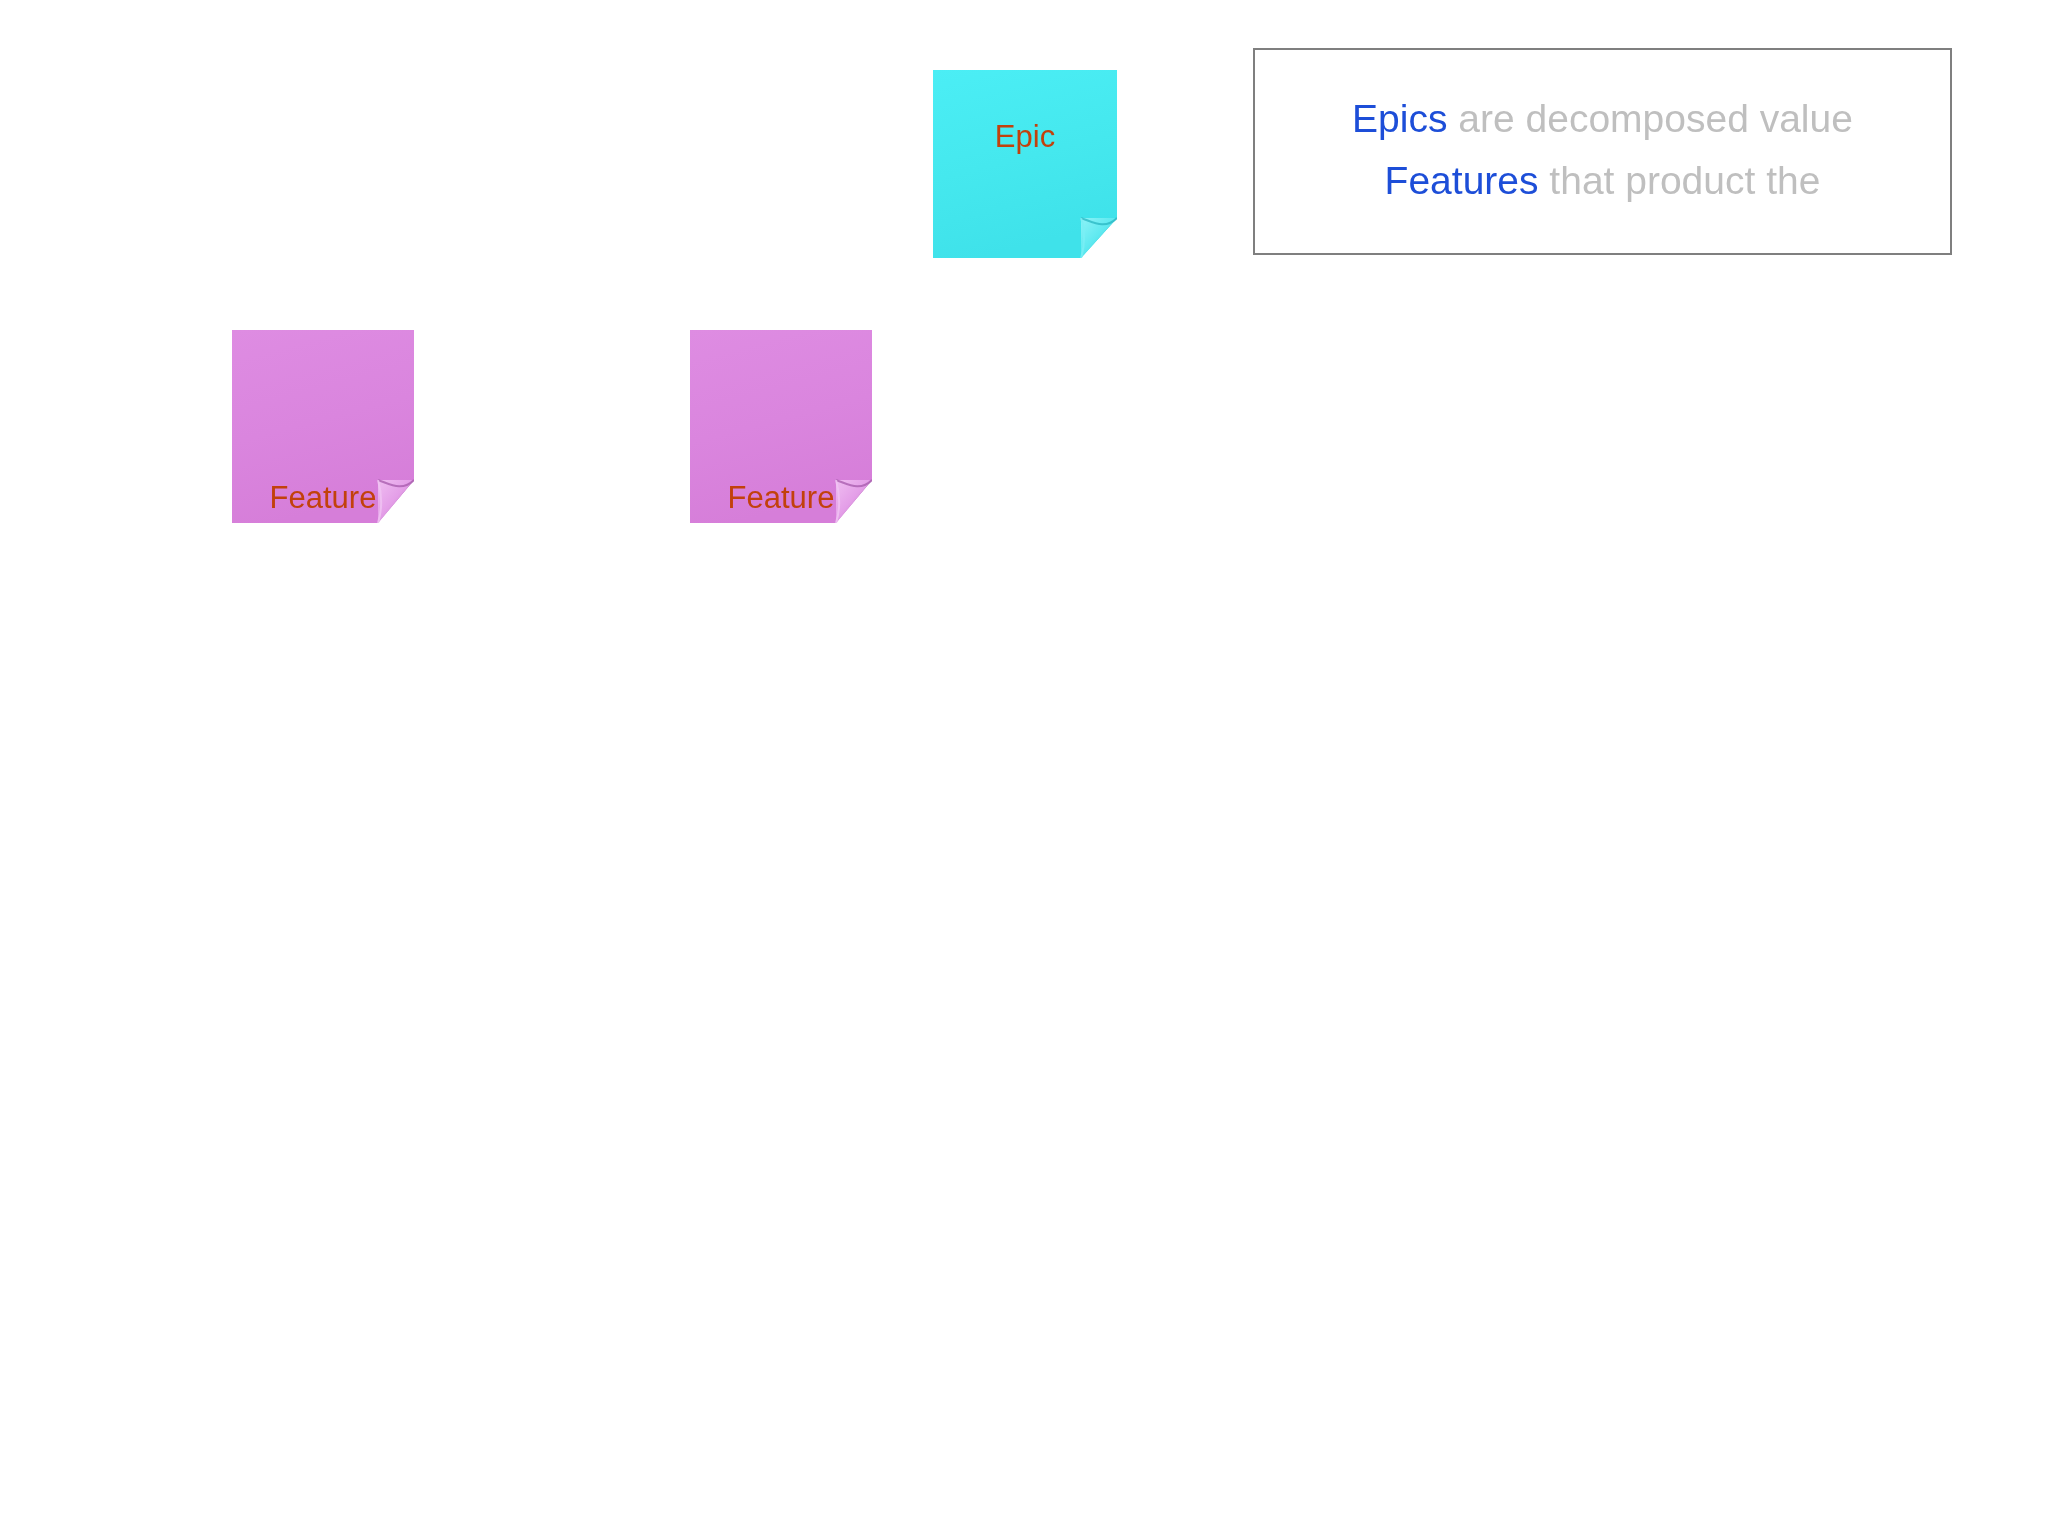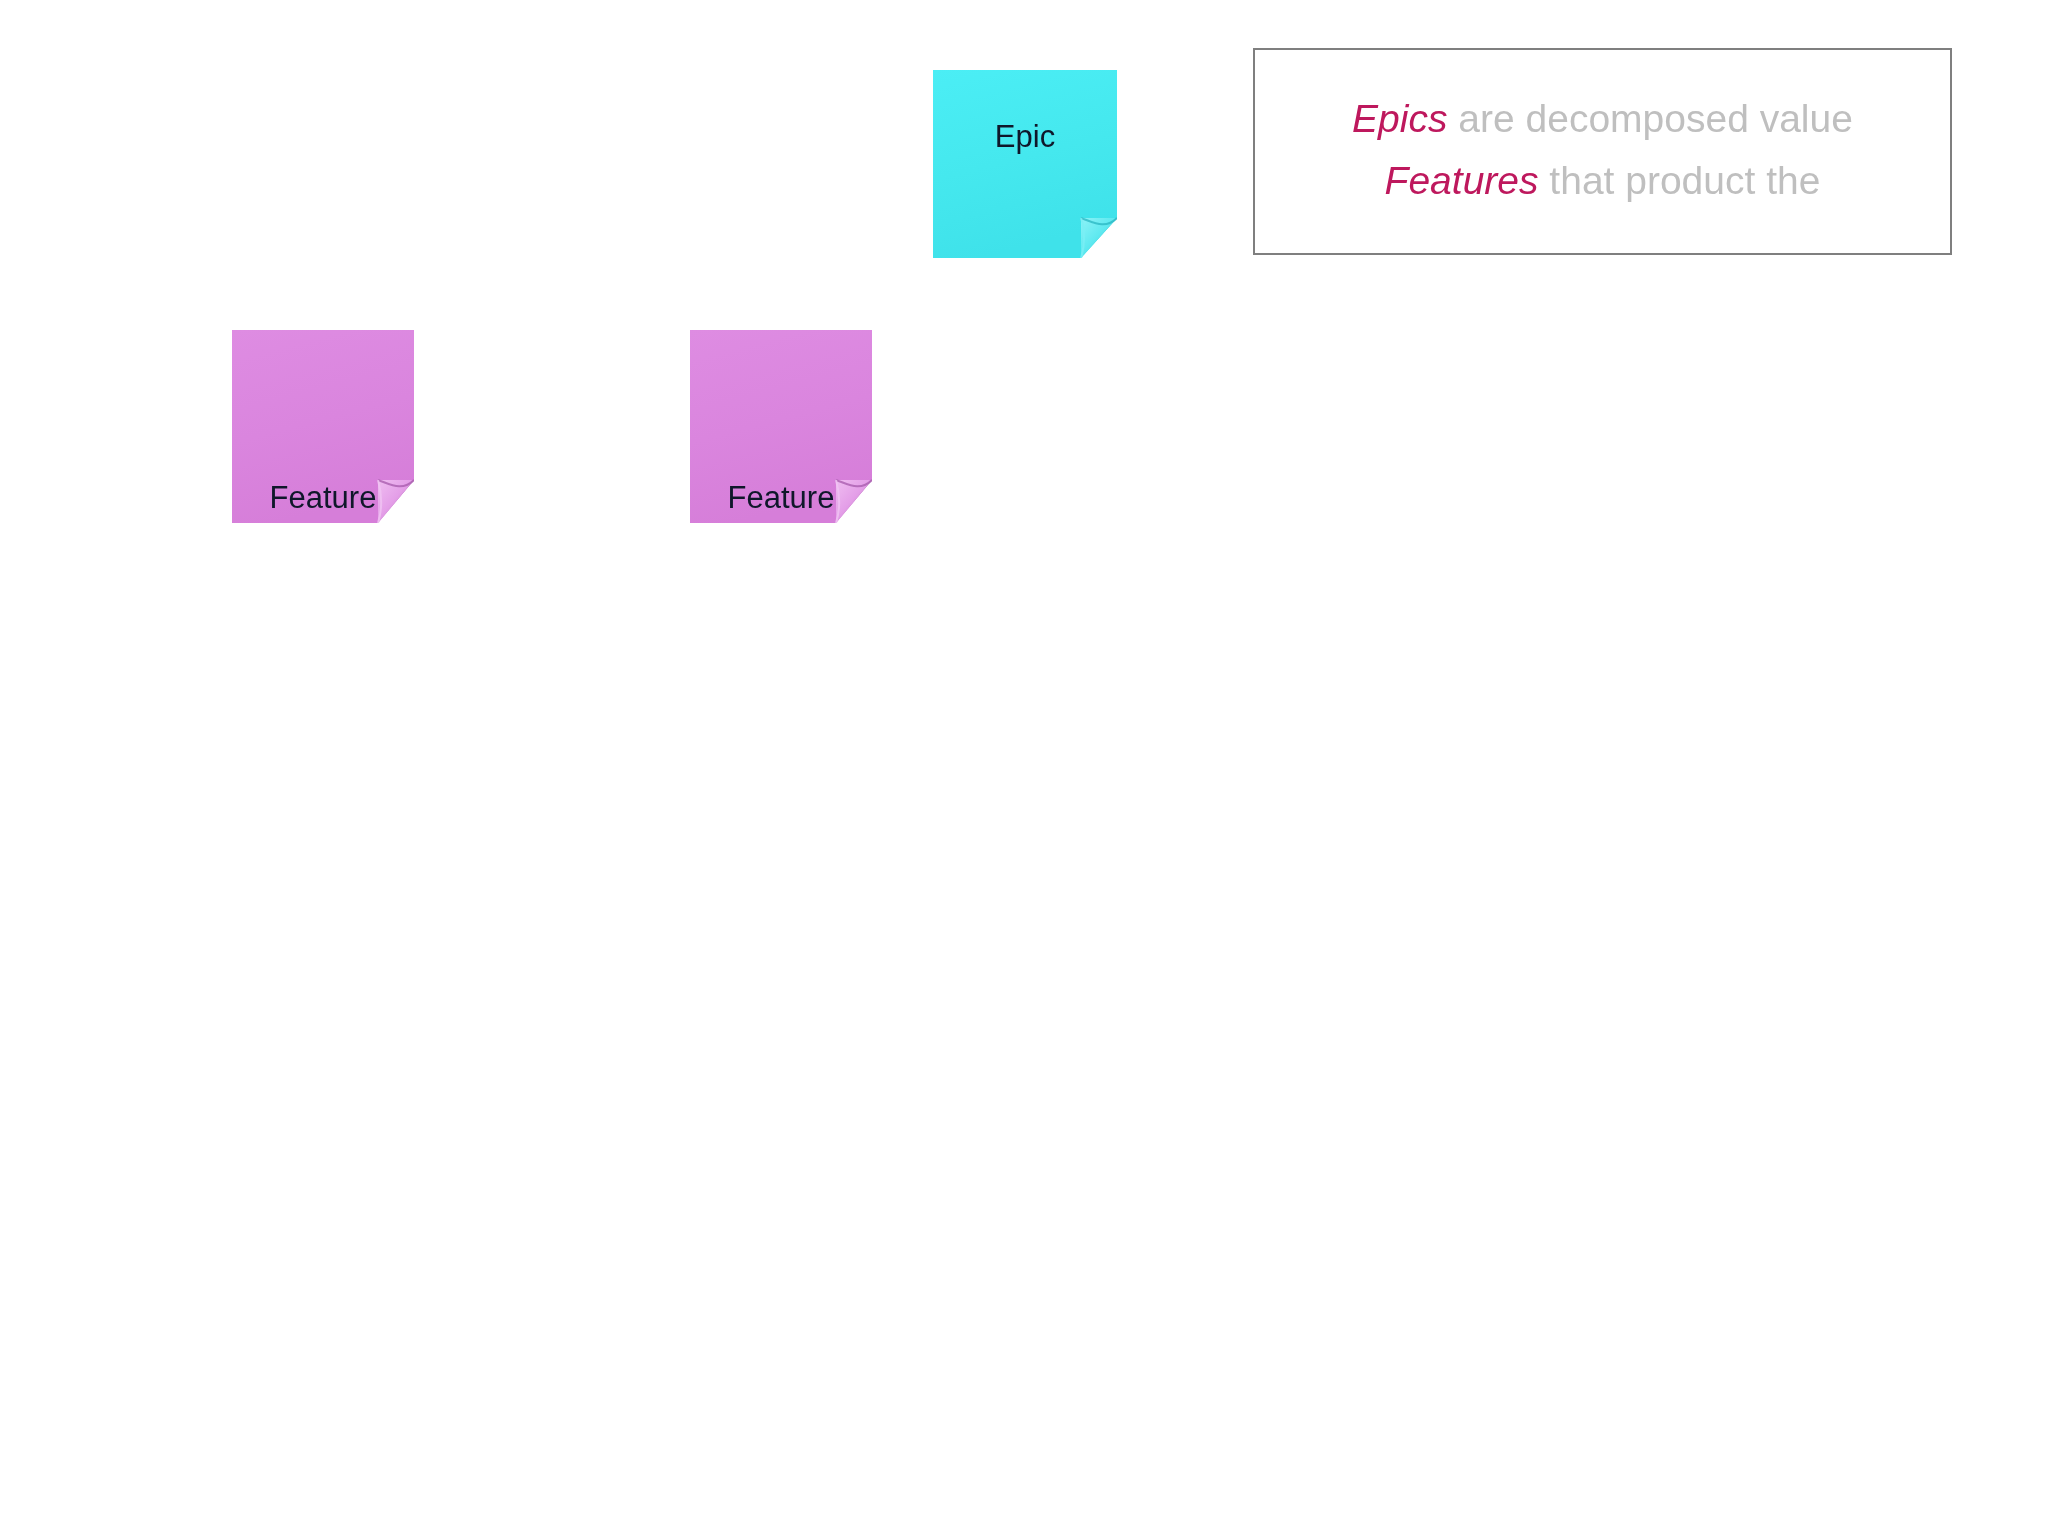--- a/index.html
+++ b/index.html
@@ -29,21 +29,21 @@
   }
   .sticky .paper {
     position: absolute;
     inset: 0;
   }
   .sticky .label {
     position: absolute;
     left: 0;
     right: 0;
     text-align: center;
-    color: #0f172a;
+    color: #c2410c;
     white-space: nowrap;
     user-select: none;
   }
 
   
   .note-epic {
     left: 933px;
     top: 70px;
     width: 184px;
     height: 188px;
@@ -88,22 +88,21 @@
     padding: 6px 14px 10px 14px;
   }
   .callout-line {
     text-align: center;
     font-size: 39px;
     line-height: 62px;
     color: #bfbfbf;
     white-space: nowrap;
   }
   .strong-word {
-    color: #be185d;
-    font-style: italic;
+    color: #1d4ed8;
   }
 </style>
 </head>
 <body>
 
 <div id="canvas">
 
   <div class="sticky note-epic">
     <svg class="paper" viewBox="0 0 184 188" preserveAspectRatio="none">
       <defs>

